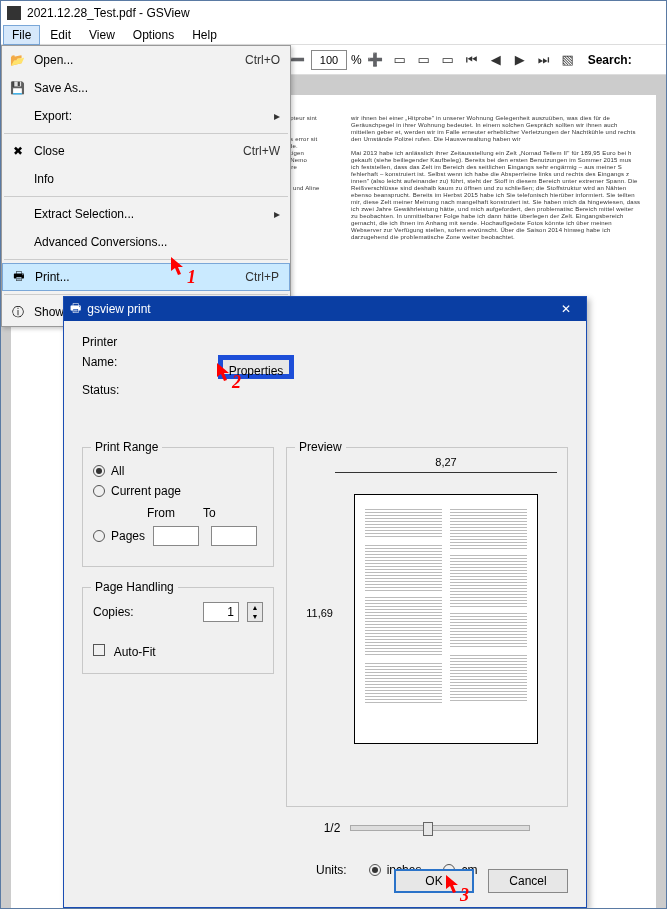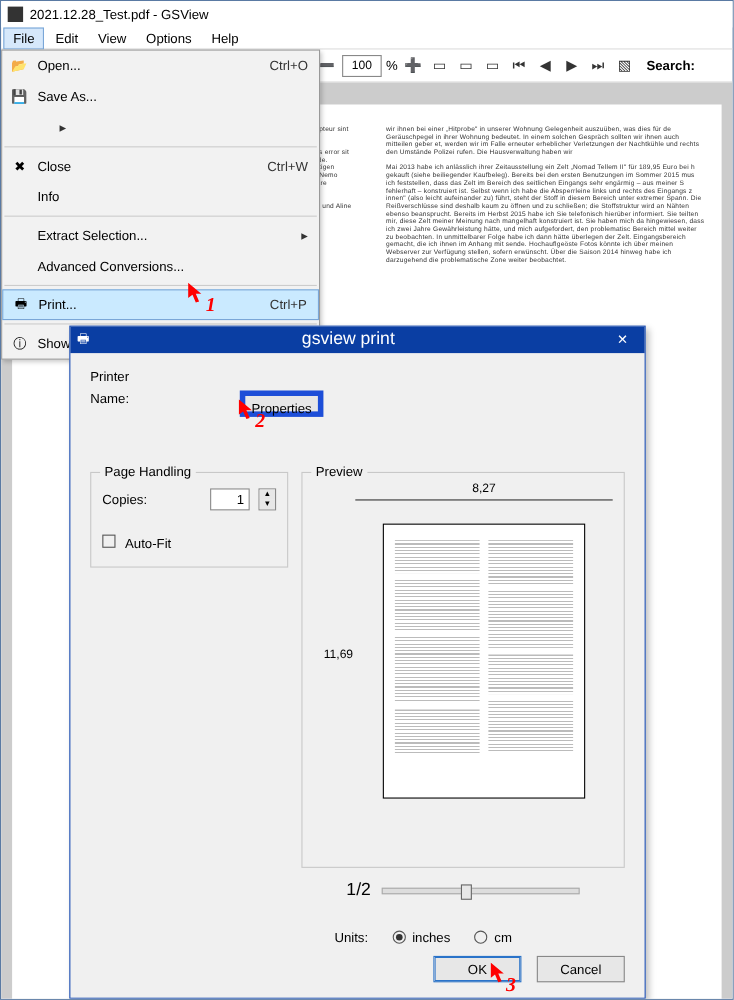--- a/index.html
+++ b/index.html
@@ -33,21 +33,21 @@
 
 .docarea { position: absolute; left: 0; right: 0; top: 74px; bottom: 0; background: #cccccc; }
 .page { position: absolute; left: 10px; top: 20px; right: 10px; height: 860px; background: #fff; padding: 20px 20px; overflow: hidden; }
 .page .faketext { position: absolute; font-size: 6px; color: #333; line-height: 7px; letter-spacing: .2px; }
 .page .col1 { left: 30px; top: 20px; width: 280px; }
 .page .col2 { left: 340px; top: 20px; width: 290px; }
 
 
 .dialog { position: absolute; left: 62px; top: 295px; width: 524px; height: 612px; border: 1px solid #1a4db3; background: #f0f0f0; box-shadow: 3px 3px 6px rgba(0,0,0,.25); z-index: 20; }
 .dlg-title { height: 24px; background: #0a3ea3; color: #fff; display: flex; align-items: center; padding: 0 6px; gap: 6px; }
-.dlg-title .txt { flex: 1; font-size: 16px; text-align: center; }
+.dlg-title .txt { flex: 1; font-size: 12px; }
 .dlg-title .closebtn { width: 28px; text-align: center; cursor: default; }
 .dlg-body { padding: 14px 18px; }
 .fld-row { display: flex; margin: 4px 0; gap: 8px; }
 .fld-label { width: 50px; }
 .combo { flex: 1; height: 22px; background: #0a3ea3; color: #fff; display: flex; align-items: center; padding: 0 8px; position: relative; }
 .combo .caret { position: absolute; right: 0; top: 0; bottom: 0; width: 18px; background: #e7e7e7; border: 1px solid #999; color: #333; display: flex; align-items: center; justify-content: center; font-size: 9px; }
 .propbtn { width: 76px; height: 24px; border: 5px solid #1d4ed8; background: #e7e7e7; text-align: center; line-height: 22px; }
 
 .groupbox { border: 1px solid #c8c8c8; padding: 10px 10px 14px 10px; margin-top: 10px; position: relative; }
 .groupbox .legend { position: absolute; top: -8px; left: 8px; background: #f0f0f0; padding: 0 4px; font-size: 12px; }
@@ -65,21 +65,21 @@
 .preview-page { width: 184px; height: 250px; border: 1px solid #000; background: #fff; margin: 18px auto 6px auto; position: relative; padding: 14px 10px; display: grid; grid-template-columns: 1fr 1fr; gap: 6px 8px; }
 .preview-page .pcol { display: flex; flex-direction: column; gap: 6px; }
 .preview-page .pblock { background: repeating-linear-gradient(#bbb, #bbb 1px, transparent 1px, transparent 3px); }
 .dim-h { text-align: center; font-size: 11px; }
 .dim-v { font-size: 11px; }
 .arrow-line-h { height: 8px; position: relative; }
 .arrow-line-h::before { content: ""; position: absolute; left: 2px; right: 2px; top: 4px; border-top: 1px solid #333; }
 
 .slider { width: 180px; height: 6px; background: #ddd; border: 1px solid #aaa; position: relative; margin: 8px 0; }
 .slider .thumb { position: absolute; left: 40%; top: -4px; width: 10px; height: 14px; background: #e7e7e7; border: 1px solid #666; }
-.ratio { font-size: 16px; }
+.ratio { font-size: 12px; }
 .units-row { margin-top: 18px; display: flex; align-items: center; gap: 22px; }
 
 .dlg-buttons { position: absolute; right: 18px; bottom: 14px; display: flex; gap: 14px; }
 .btn { width: 80px; height: 24px; border: 1px solid #888; background: #e7e7e7; text-align: center; line-height: 22px; }
 .btn.ok { border: 1px solid #2a73c9; box-shadow: 0 0 0 1px #2a73c9 inset; }
 
 
 .cursor { position: absolute; z-index: 40; width: 14px; height: 20px; }
 .cursor svg { width: 14px; height: 20px; }
 .rednum { position: absolute; z-index: 41; color: #ff0000; font-weight: bold; font-size: 18px; font-style: italic; font-family: "Times New Roman", serif; }
@@ -141,20 +141,21 @@
     <span class="accel">Ctrl+O</span>
   </div>
   <div class="row">
     <div class="iconcell">
         <span>💾</span>
       </div>
     <span class="label">Save As...</span>
   </div>
   <div class="row">
     <div class="iconcell"></div>
+    <span class="label">Export:</span>
     <span class="arrow">▸</span>
   </div>
   <div class="sep"></div>
   <div class="row">
     <div class="iconcell">
         <span>✖</span>
       </div>
     <span class="label">Close</span>
     <span class="accel">Ctrl+W</span>
   </div>
@@ -195,24 +196,48 @@
     <span class="txt">gsview print</span>
     <span class="closebtn">✕</span>
   </div>
   <div class="dlg-body">
     <div style="margin-bottom:6px">Printer</div>
     <div class="fld-row">
       <div class="fld-label">Name:</div>
       <div style="width:70px"></div>
       <div class="propbtn">Properties</div>
     </div>
+    <div class="fld-row">
+      <div class="fld-label">Status:</div>
+    </div>
 
     <div style="display:flex; gap:12px; margin-top:40px">
 
       <div style="flex:0 0 180px; display:flex; flex-direction:column; gap:10px">
+        <div class="groupbox">
+          <div class="legend">Print Range</div>
+          <div class="radio-row">
+            <span class="radio sel"></span>
+            <span>All</span>
+          </div>
+          <div class="radio-row">
+            <span class="radio"></span>
+            <span>Current page</span>
+          </div>
+          <div style="display:flex; gap:10px; margin:8px 0 2px 54px; font-size:11px">
+            <span>From</span>
+            <span style="margin-left:18px">To</span>
+          </div>
+          <div class="radio-row">
+            <span class="radio"></span>
+            <span style="width:36px">Pages</span>
+            <span class="textfield"></span>
+            <span class="textfield"></span>
+          </div>
+        </div>
 
         <div class="groupbox">
           <div class="legend">Page Handling</div>
           <div style="display:flex; align-items:center; gap:8px; margin:4px 0">
             <span>Copies:</span>
             <span style="flex:1"></span>
             <span class="copies">1</span>
             <span class="spinner">
                 <div>▲</div>
                 <div>▼</div>

